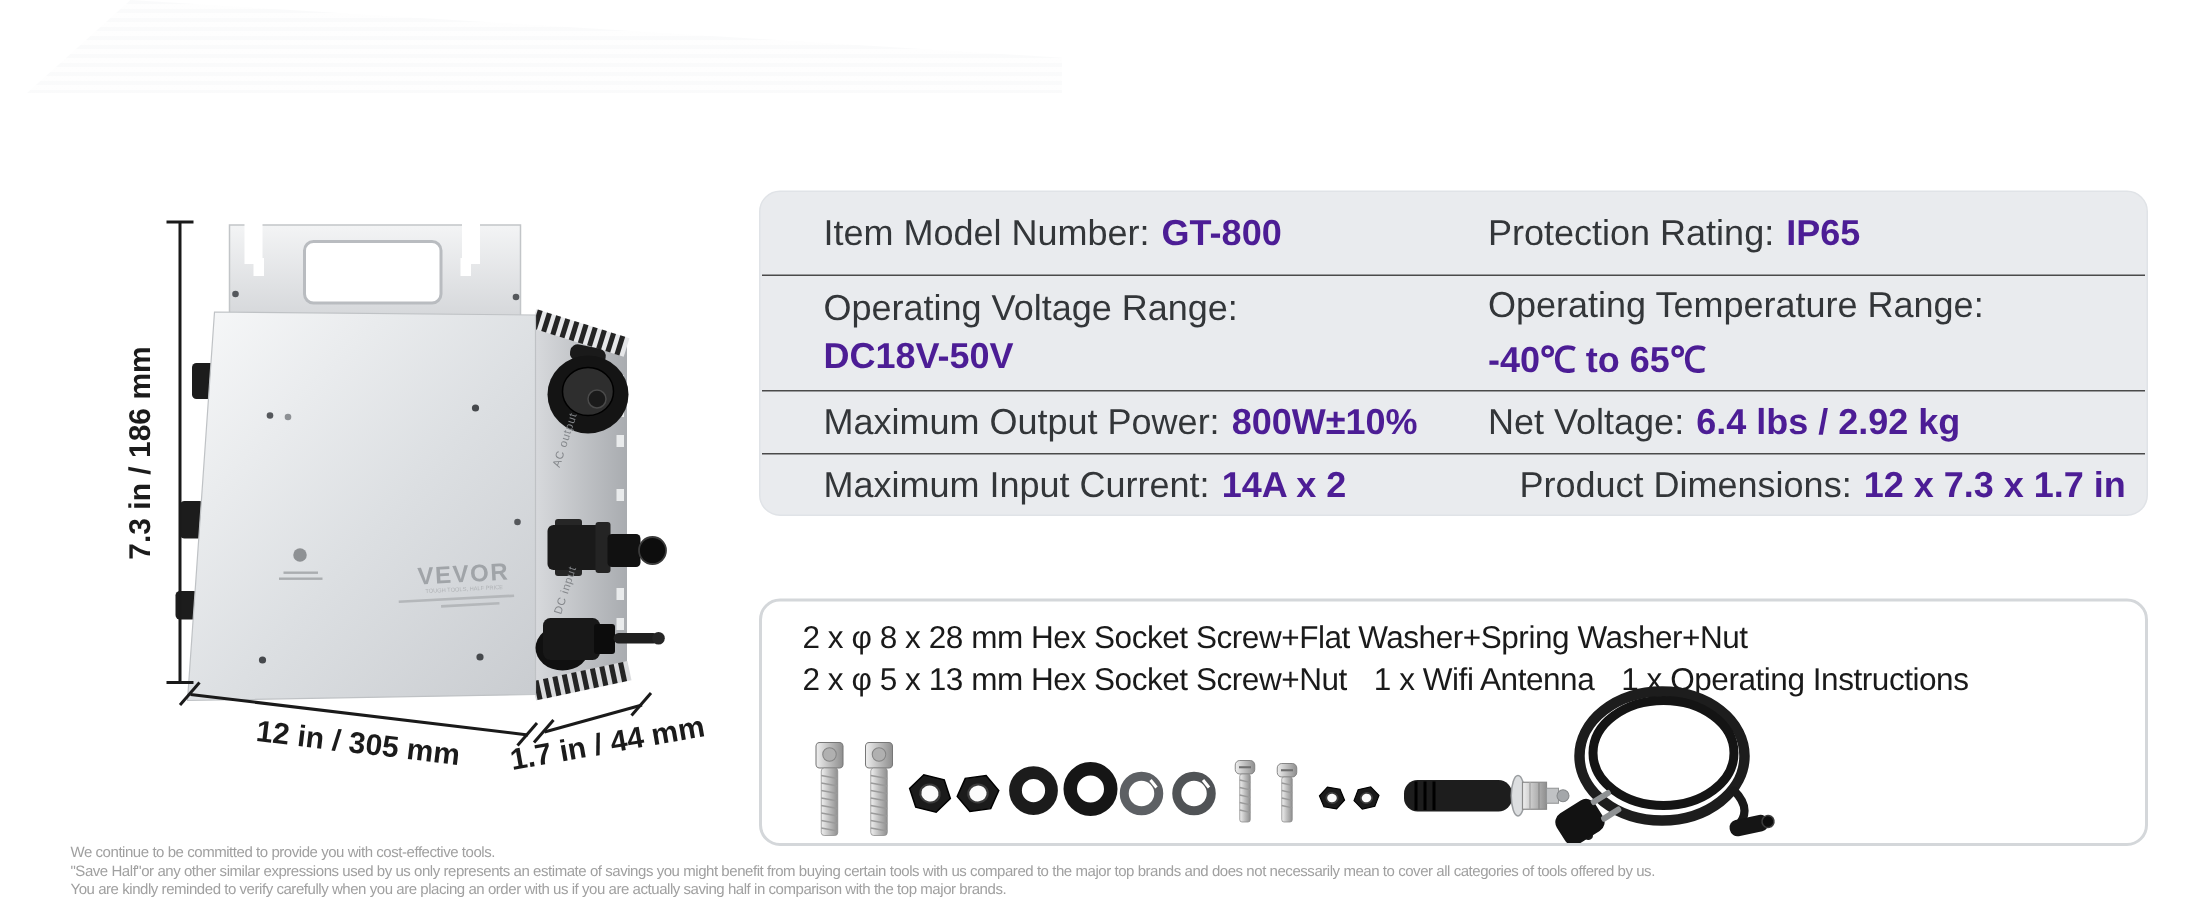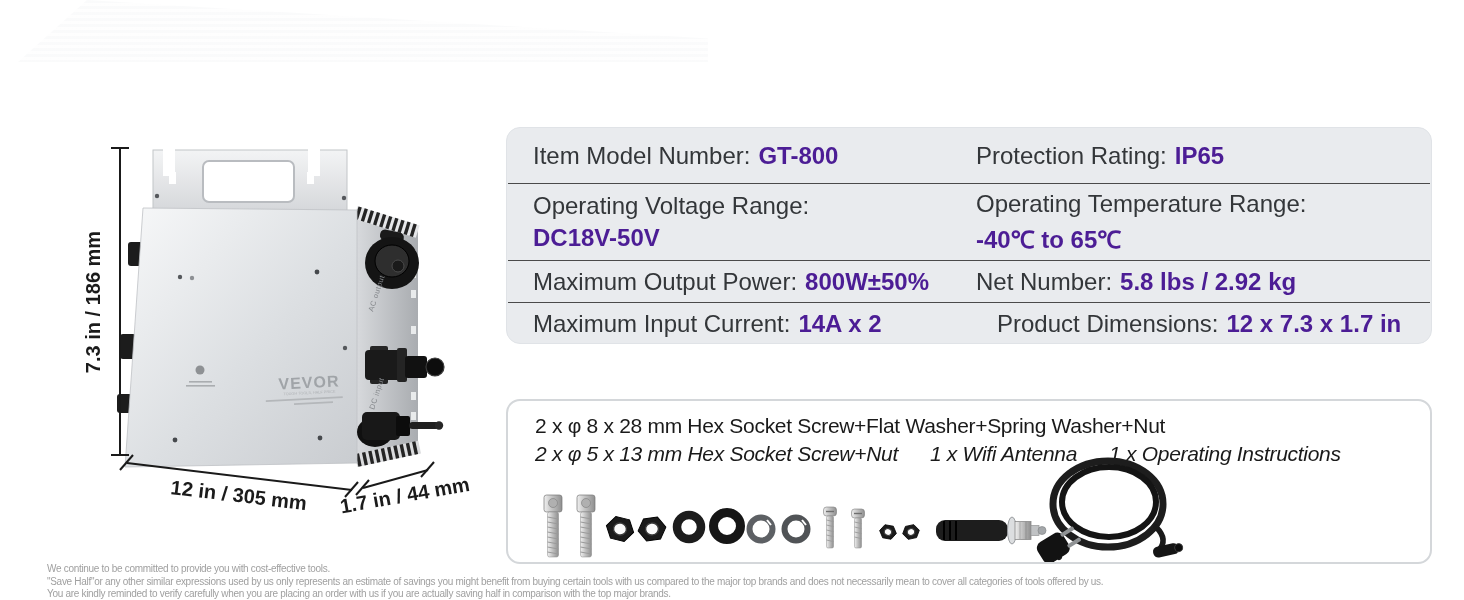--- a/index.html
+++ b/index.html
@@ -16,32 +16,32 @@
   
   .product { position:absolute; left:60px; top:130px; width:420px; height:395px; }
 
   
   .spec-panel { position:absolute; left:506px; top:127px; width:926px; height:217px;
     background:#e9ebee; border:1px solid #e0e3e7; border-radius:14px; overflow:hidden; }
   .spec-row { display:grid; grid-template-columns:443px 1fr; }
   .spec-row.r1 { height:55px; } .spec-row.r2 { height:76px; }
   .spec-row.r3 { height:41px; } .spec-row.r4 { height:42px;gap:21px; }
   .hr { height:1px; background:#4a4a4a; margin:0 1px; }
-  .cell { padding-left:26px; display:flex; align-items:center; white-space:nowrap;text-align:center; }
+  .cell { padding-left:42px; display:flex; align-items:center; white-space:nowrap;text-align:center; }
   .cell.stack { flex-direction:column; align-items:flex-start; justify-content:center; gap:4px; }
   .lbl { font-size:24px; color:#333639; }
   .val { font-size:24px; font-weight:bold; color:#4c1d95; margin-left:8px; }
   .cell.stack .val { margin-left:0; }
 
   
   .acc-panel { position:absolute; left:506px; top:352px; width:926px; height:165px;
     background:#ffffff; border:2px solid #d4d7da; border-radius:14px;margin-top:47px; }
   .acc-text { padding:11px 0 0 27px; font-size:21px; color:#1a1a1a;
     letter-spacing:-0.3px; line-height:28px; }
-  .acc-line2 { display:flex; gap:32px; white-space:nowrap;font-style:italic; }
+  .acc-line2 { display:flex; gap:18px; white-space:nowrap; }
   .acc-icons { position:absolute; left:0; top:0; width:922px; height:161px; }
 
   
   .disclaimer { position:absolute; left:47px; top:539px; font-size:10px;
     letter-spacing:-0.3px; color:#a0a0a0; line-height:12.5px; white-space:nowrap;margin-top:24px; }
 
   svg text { font-family:"Liberation Sans", sans-serif; }
   .dim-text { font-size:20px; font-weight:bold; fill:#1b1b1b; }
   .side-label { font-size:7.5px; fill:#84878b; letter-spacing:.5px; }
 </style>
@@ -214,25 +214,25 @@
       </div>
       <div class="cell stack">
         <span class="lbl">Operating Temperature Range:</span>
         <span class="val">-40℃ to 65℃</span>
       </div>
     </div>
     <div class="hr"></div>
     <div class="spec-row r3">
       <div class="cell">
         <span class="lbl">Maximum Output Power:</span>
-        <span class="val">800W±50%</span>
-      </div>
-      <div class="cell">
-        <span class="lbl">Net Number:</span>
-        <span class="val">5.8 lbs / 2.92 kg</span>
+        <span class="val">800W±10%</span>
+      </div>
+      <div class="cell">
+        <span class="lbl">Net Voltage:</span>
+        <span class="val">6.4 lbs / 2.92 kg</span>
       </div>
     </div>
     <div class="hr"></div>
     <div class="spec-row r4">
       <div class="cell">
         <span class="lbl">Maximum Input Current:</span>
         <span class="val">14A x 2</span>
       </div>
       <div class="cell">
         <span class="lbl">Product Dimensions:</span>

